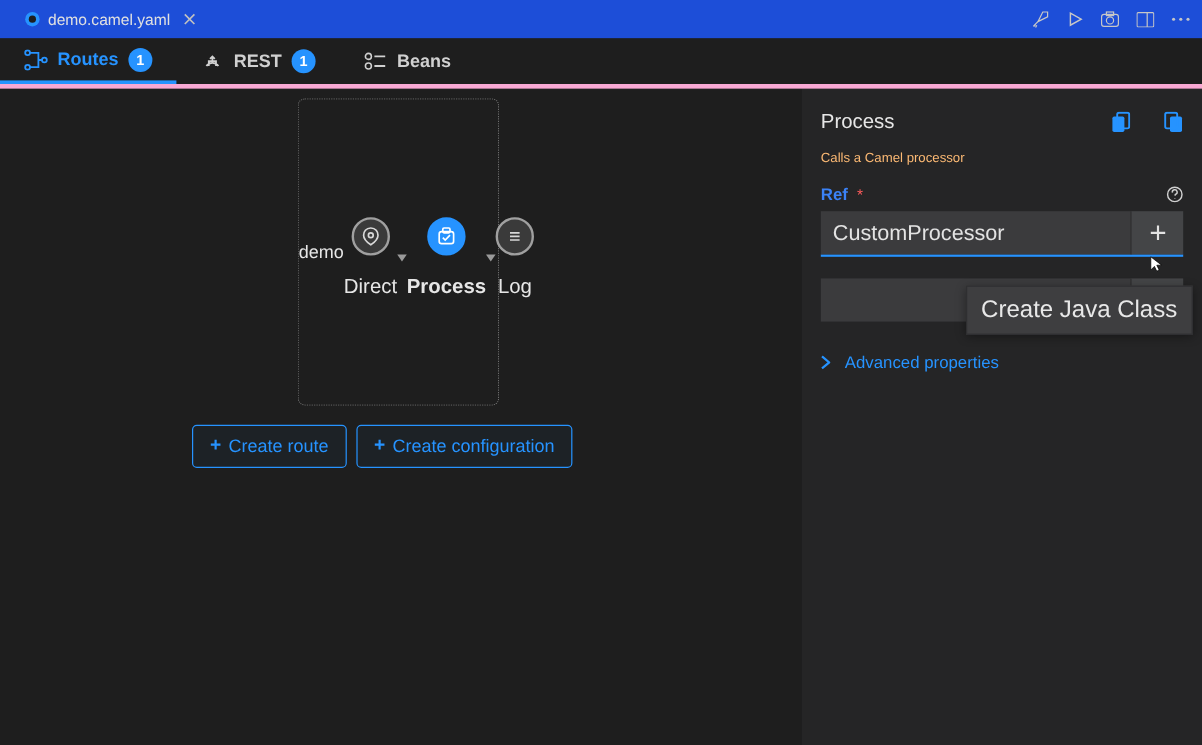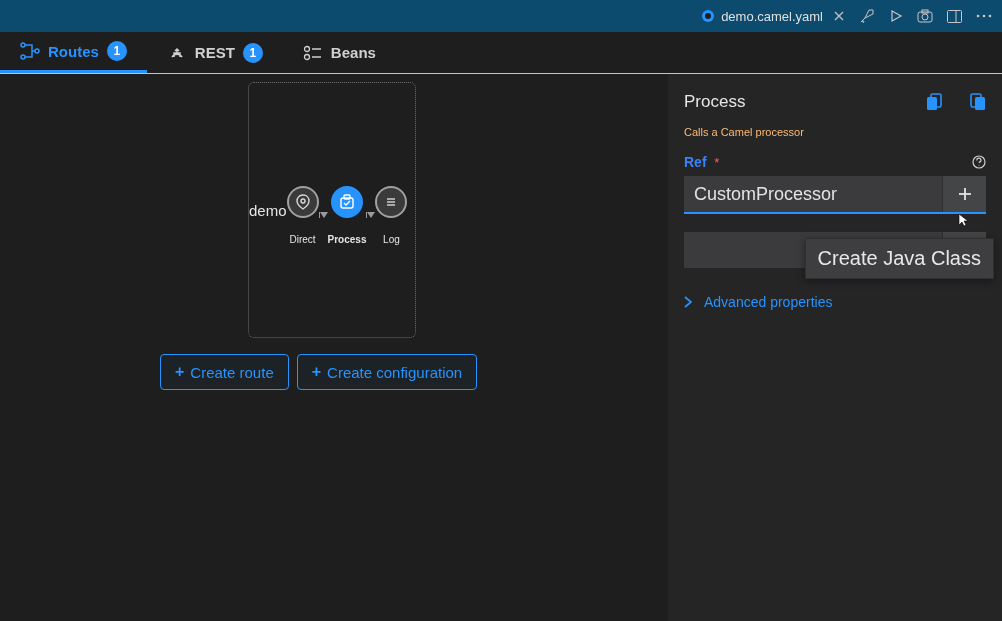--- a/index.html
+++ b/index.html
@@ -6,36 +6,36 @@
   body {
     width: 1002px; height: 621px;
     background: #1e1e1e;
     font-family: -apple-system, "Segoe UI", Arial, sans-serif;
     font-size: 13px; color: #cccccc;
     overflow: hidden; position: relative;
   }
   
   .titlebar {
     height: 32px; display: flex; align-items: center;
-    justify-content: flex-end; padding: 0 10px;
-    background: #0c4a6e;
+    justify-content: space-between; padding: 0 10px;
+    background: #1d4ed8;
   }
   .tab {
     display: flex; align-items: center; gap: 6px;
     padding: 0 10px; height: 32px;
     color: #e0e0e0;
   }
   .tab-close { color: #c0c0c0; padding: 0 4px; cursor: pointer; }
   .title-actions { display: flex; gap: 14px; align-items: center; }
   .title-icon { color: #c7c7c7; cursor: pointer; }
 
   
   .navtabs {
     height: 42px; display: flex; align-items: stretch;
-    background: #1e1e1e; border-bottom: 1px solid #f9a8d4;
+    background: #1e1e1e; border-bottom: 4px solid #f9a8d4;
   }
   .navtab {
     display: flex; align-items: center; gap: 8px;
     padding: 0 20px; color: #d0d0d0; font-size: 15px;
     font-weight: 600; cursor: pointer;
   }
   .navtab.active { color: #2693ff; border-bottom: 3px solid #2693ff; }
   .badge {
     display: inline-flex; align-items: center; justify-content: center;
     min-width: 20px; height: 20px; border-radius: 10px;
@@ -65,21 +65,21 @@
     gap: 4px;
   }
   .node-circle {
     width: 32px; height: 32px; border-radius: 50%;
     display: flex; align-items: center; justify-content: center;
     border: 2px solid #a0a0a0; background: #3a3a3a;
   }
   .node-circle.selected {
     background: #2693ff; border-color: #2693ff;
   }
-  .node-label { color: #e6e6e6; font-size: 10px; margin-top: 12px; }
+  .node-label { color: #e6e6e6; font-size: 17px; margin-top: 12px; }
   .node-label.bold { font-weight: 700; }
   .arrow {
     width: 0; height: 0;
     border-left: 4px solid transparent;
     border-right: 4px solid transparent;
     border-top: 6px solid #9a9a9a;
     margin: 1px 0;
   }
   .stem { width: 1px; height: 6px; background: #9a9a9a; }
 

